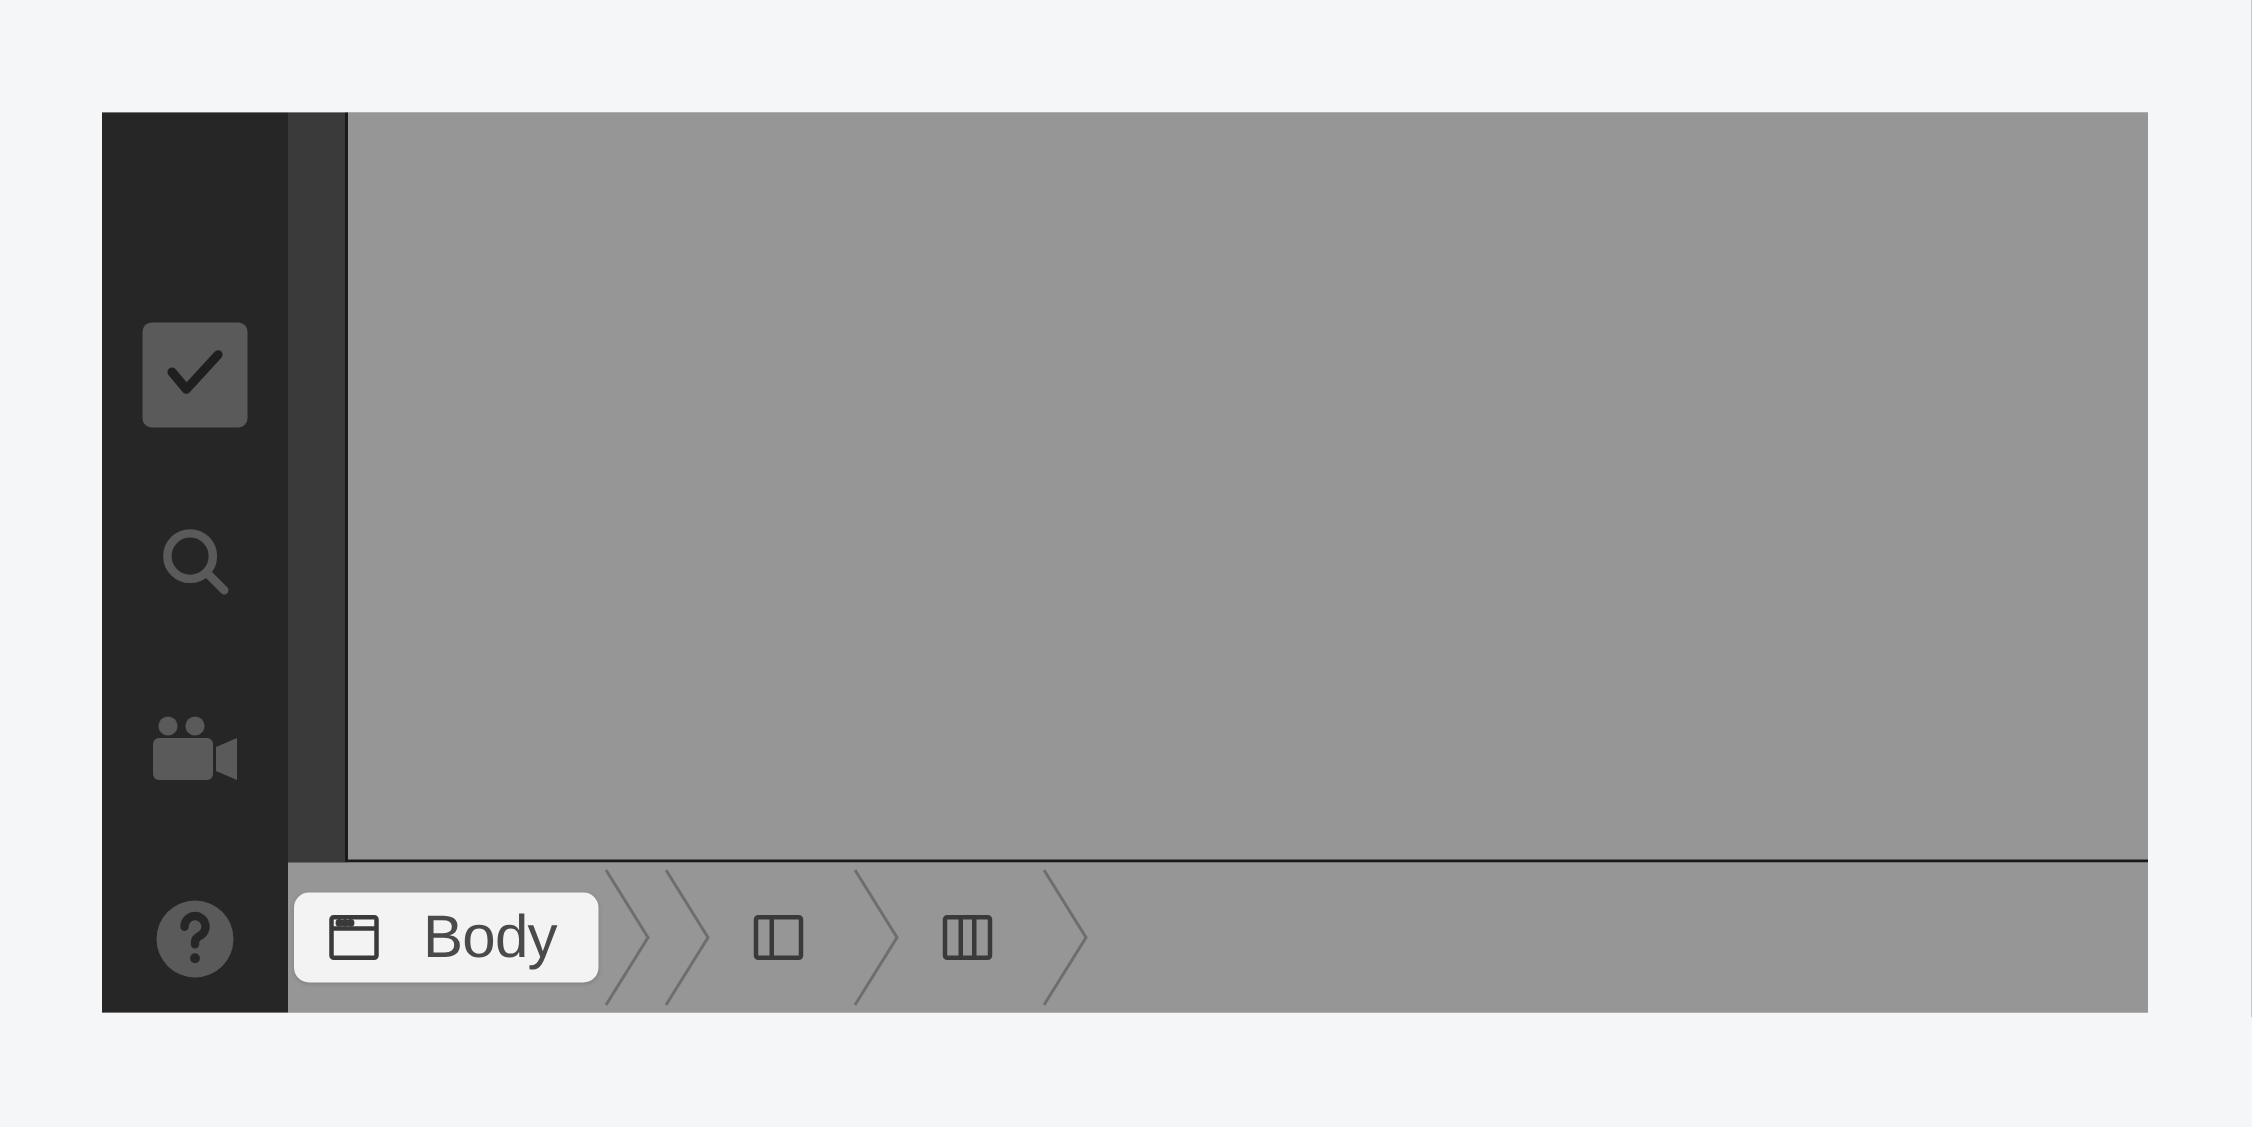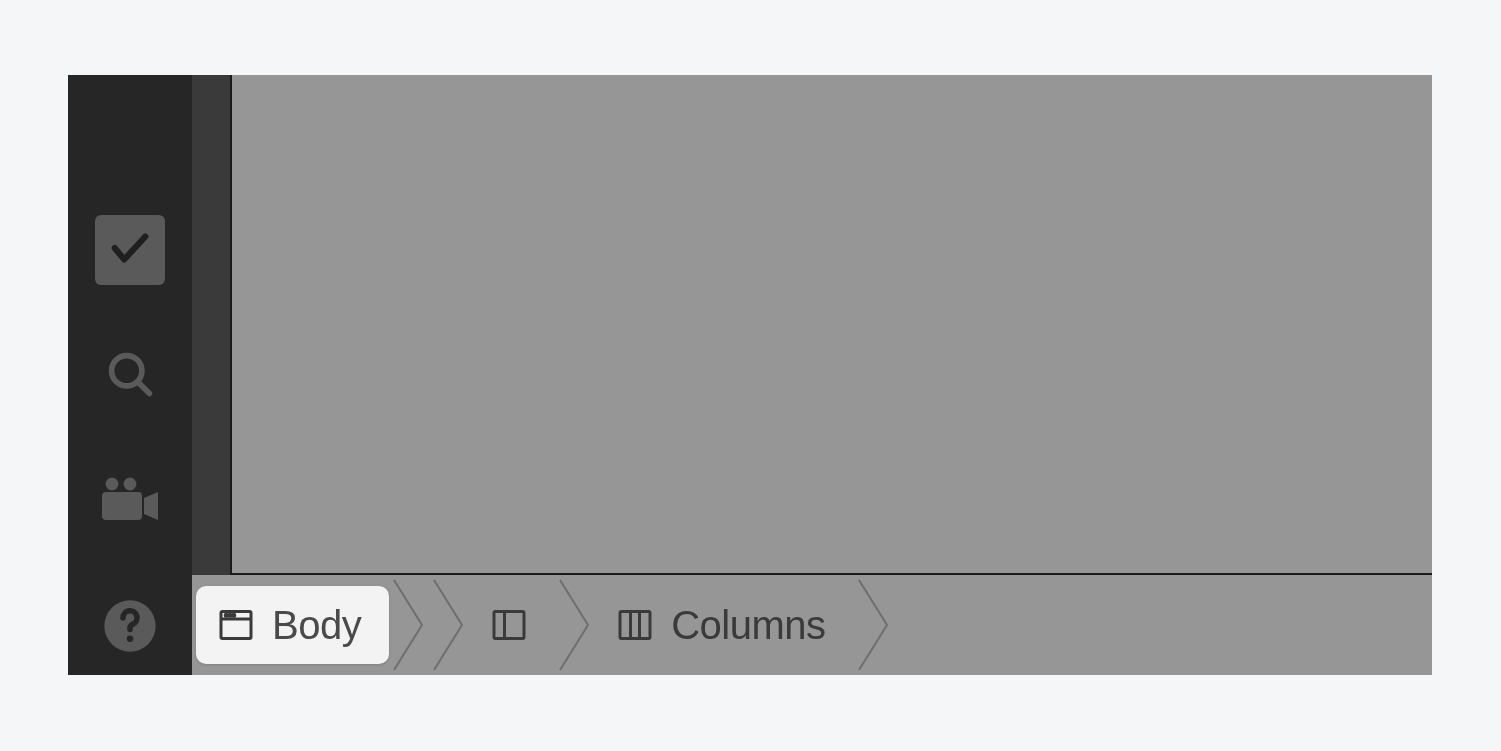--- a/index.html
+++ b/index.html
@@ -69,25 +69,25 @@
     background: #969696;
     display: flex;
     align-items: center;
     padding-left: 0;
     font-size: 40px;
     color: #3a3a3a;
   }
   .crumb {
     display: flex;
     align-items: center;
-    height: 78px;
+    height: 60px;
     padding: 0 28px 0 22px;
     position: relative;
     cursor: pointer;
-    gap: 18px;
+    gap: 28px;
   }
   .crumb.active {
     background: #f3f3f3;
     border-radius: 10px;
     margin-left: 4px;
     box-shadow: 0 1px 3px rgba(0,0,0,0.15);
     color: #4a4a4a;
   }
   .crumb-sep {
     width: 40px;
@@ -191,21 +191,20 @@
       </div>
 
       <div class="crumb">
         <span class="crumb-icon">
           <svg width="36" height="36" viewBox="0 0 24 24" fill="none" stroke="#3a3a3a" stroke-width="2">
               <rect x="2" y="3" width="20" height="18" rx="1"></rect>
               <line x1="9" y1="3" x2="9" y2="21"></line>
               <line x1="15" y1="3" x2="15" y2="21"></line>
             </svg>
         </span>
-        <span class="crumb-label">Columns</span>
       </div>
 
       <div class="crumb-sep">
         <svg width="40" height="100" viewBox="0 0 40 100" fill="none" stroke="#6e6e6e" stroke-width="2">
             <polyline points="5,5 33,50 5,95"></polyline>
           </svg>
       </div>
 
     </div>
   </div>

